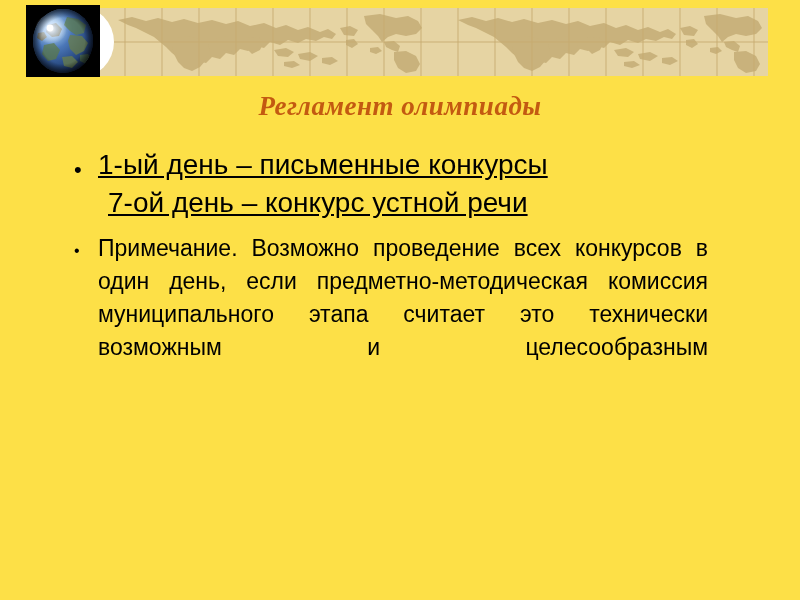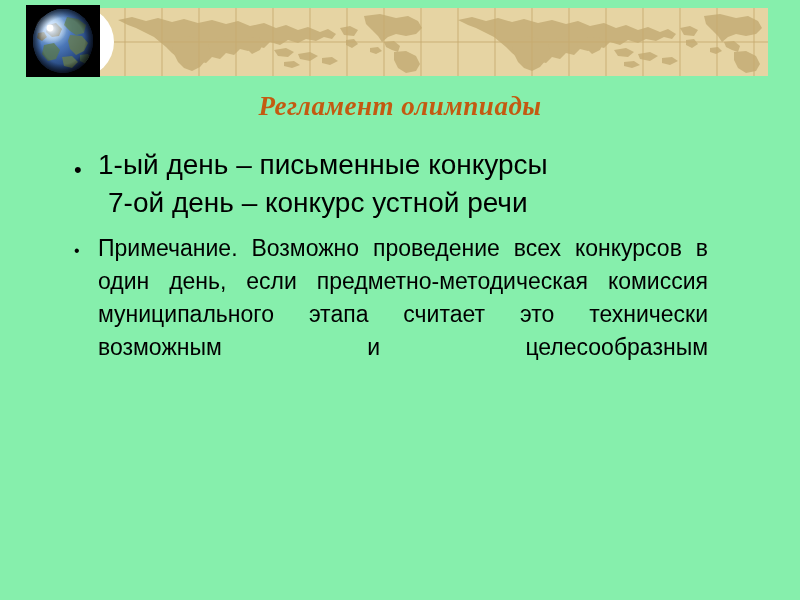--- a/index.html
+++ b/index.html
@@ -12,21 +12,21 @@
     height: 600px;
     background: #ffffff;
     font-family: "Liberation Sans", sans-serif;
     overflow: hidden;
   }
 
   #slide {
     position: relative;
     width: 800px;
     height: 600px;
-    background: #86efac;
+    background: #fde047;
     overflow: hidden;
   }
 
   
   #header-banner {
     position: absolute;
     left: 88px;
     top: 8px;
     width: 680px;
     height: 68px;
@@ -118,20 +118,21 @@
     font-size: 28px;
     line-height: 38px;
   }
   #bullet-days .bullet-marker {
     top: 13px;
     font-size: 22px;
   }
   #bullet-days .bullet-text {
     display: block;
     padding-left: 24px;
+    text-decoration: underline;
   }
   #bullet-days .line-2 {
     display: block;
     padding-left: 10px;
   }
 
   
   #bullet-note {
     font-size: 23px;
     line-height: 33px;

